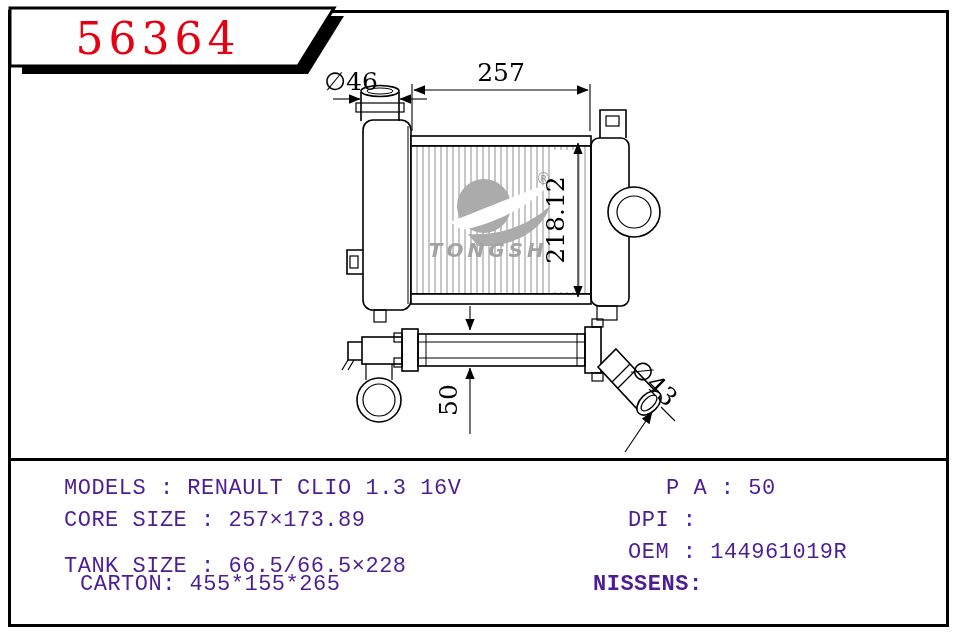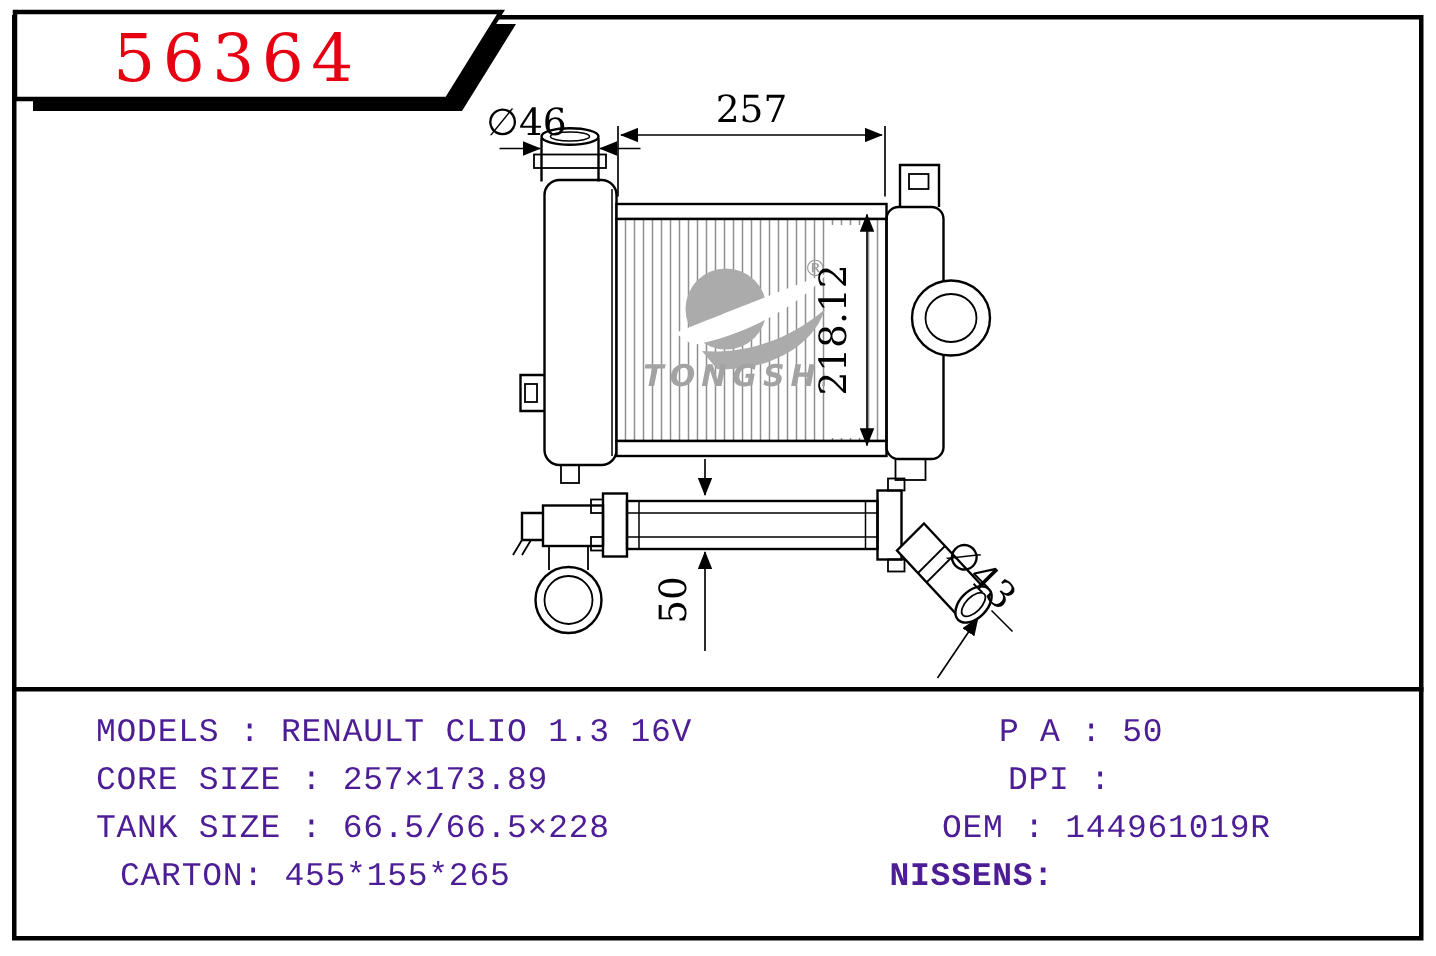--- a/index.html
+++ b/index.html
@@ -149,19 +149,19 @@
   <g>
     <polygon points="22,16 344,16 308,74 22,74" fill="#000"></polygon>
     <polygon points="10,8 334,8 298,66 10,66" fill="#ffffff" stroke="#000" stroke-width="3"></polygon>
     <text x="158" y="54" text-anchor="middle" font-family="'DejaVu Serif', serif" font-size="44" letter-spacing="5" fill="#e60012">56364</text>
   </g>
 </svg>
 
 <div>
   <div class="spec-line" style="left:64px; top:476px;">MODELS : RENAULT CLIO 1.3 16V</div>
   <div class="spec-line" style="left:64px; top:508px;">CORE SIZE : 257×173.89</div>
-  <div class="spec-line" style="left:64px; top:540px;">TANK SIZE : 66.5/66.5×228</div>
+  <div class="spec-line" style="left:64px; top:554px;">TANK SIZE : 66.5/66.5×228</div>
   <div class="spec-line" style="left:80px; top:572px;">CARTON: 455*155*265</div>
   <div class="spec-line" style="left:628px; top:476px;margin-left:38px;">P A : 50</div>
-  <div class="spec-line" style="left:628px; top:508px;margin-left:44px;">DPI :</div>
+  <div class="spec-line" style="left:628px; top:508px;">DPI :</div>
   <div class="spec-line" style="left:628px; top:540px;">OEM : 144961019R</div>
   <div class="spec-line" style="left:593px; top:572px;font-weight:bold;">NISSENS:</div>
 </div>
 
 </body></html>

